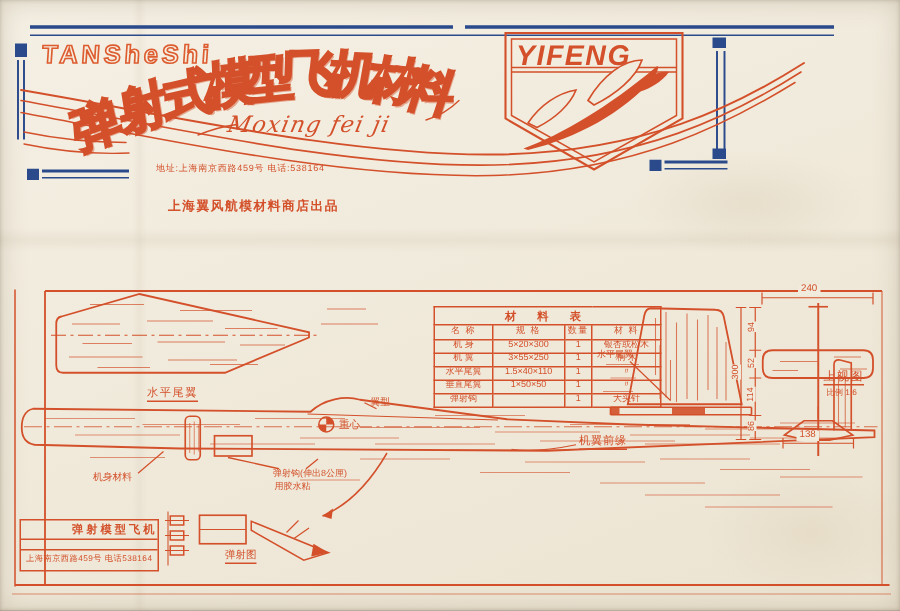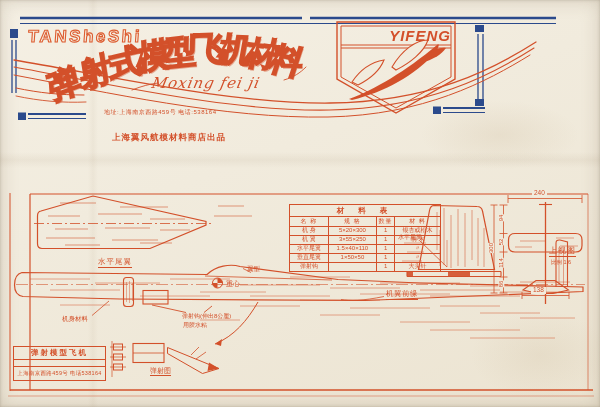--- a/index.html
+++ b/index.html
@@ -26,34 +26,34 @@
     .arch-char{color:#d3502a;text-shadow:none;}
     .brand{color:#dd5c30;}
   }
   .script{
     position:absolute;left:152px;top:74px;font:italic 15px "DejaVu Serif",serif;
     color:#d3502a;letter-spacing:1px;transform:skewX(-12deg);
   }
   .storeline{position:absolute;left:112px;top:96px;font-size:8.5px;letter-spacing:1px;color:#d3502a;font-weight:bold;margin-top:36px;}
   .addrline{position:absolute;left:104px;top:108px;font-size:6px;letter-spacing:.5px;color:#d3502a;}
   .yifeng{
-    position:absolute;left:344px;top:27px;width:107px;text-align:right;
-    font-size:15px;font-weight:bold;font-style:italic;letter-spacing:1px;color:#d3502a;
+    position:absolute;left:344px;top:27px;width:107px;text-align:left;
+    font-size:19px;font-weight:bold;font-style:italic;letter-spacing:1px;color:#d3502a;
   }
   
   #mtable{position:absolute;left:289px;top:204px;width:152px;border-collapse:collapse;color:#d3502a;}
   #mtable td{border:1px solid #d3502a;font-size:6px;text-align:center;padding:0;line-height:1.25;height:8px;overflow:hidden;white-space:nowrap;}
   #mtable td.t{font-size:7.5px;letter-spacing:6px;height:11px;font-weight:bold;}
   #mtable td.h{font-size:6px;height:9px;letter-spacing:1px;}
   
   .hdim{position:absolute;font-size:6.5px;color:#d3502a;background:#f1ebdd;padding:0 2px;line-height:1;}
   .vdim{position:absolute;font-size:6px;color:#d3502a;transform:rotate(-90deg);transform-origin:center;line-height:1;background:#f1ebdd;}
   
   #fbox{position:absolute;left:13px;top:346px;width:91px;border:1.5px solid #d3502a;background:transparent;}
-  #fbox .r1{height:12px;border-bottom:1px solid #d3502a;color:#d3502a;font-size:7.5px;font-weight:bold;letter-spacing:2px;text-align:center;line-height:12px;}
+  #fbox .r1{height:12px;border-bottom:1px solid #d3502a;color:#d3502a;font-size:7.5px;font-weight:bold;letter-spacing:2px;text-align:right;line-height:12px;}
   #fbox .r2{height:6px;border-bottom:1px solid #d3502a;}
   #fbox .r3{height:13px;color:#d3502a;font-size:5.5px;text-align:center;line-height:13px;letter-spacing:.3px;}
   svg{position:absolute;left:0;top:0;}
 </style>
 </head>
 <body>
 
 <div id="paper">
 
   <div class="stain" style="left:0;top:152px;width:600px;height:16px;background:linear-gradient(180deg,rgba(140,115,80,0) 0%,rgba(140,115,80,.08) 50%,rgba(140,115,80,0) 100%);"></div>

